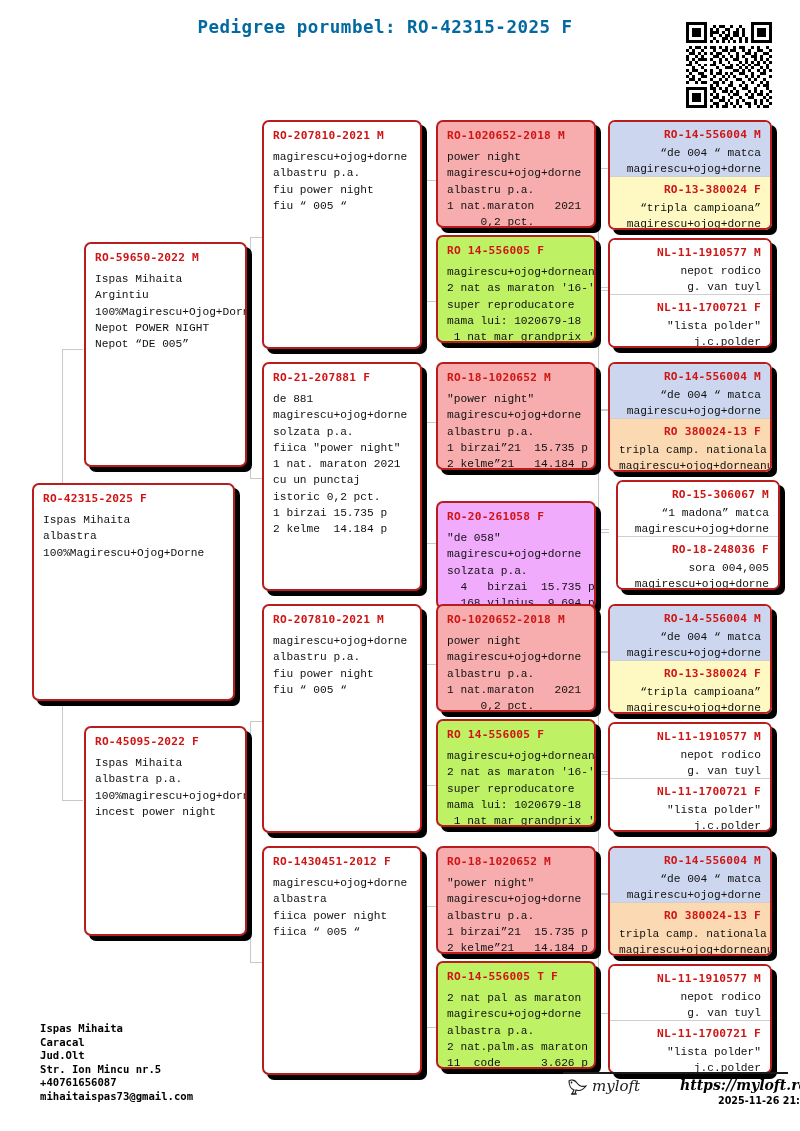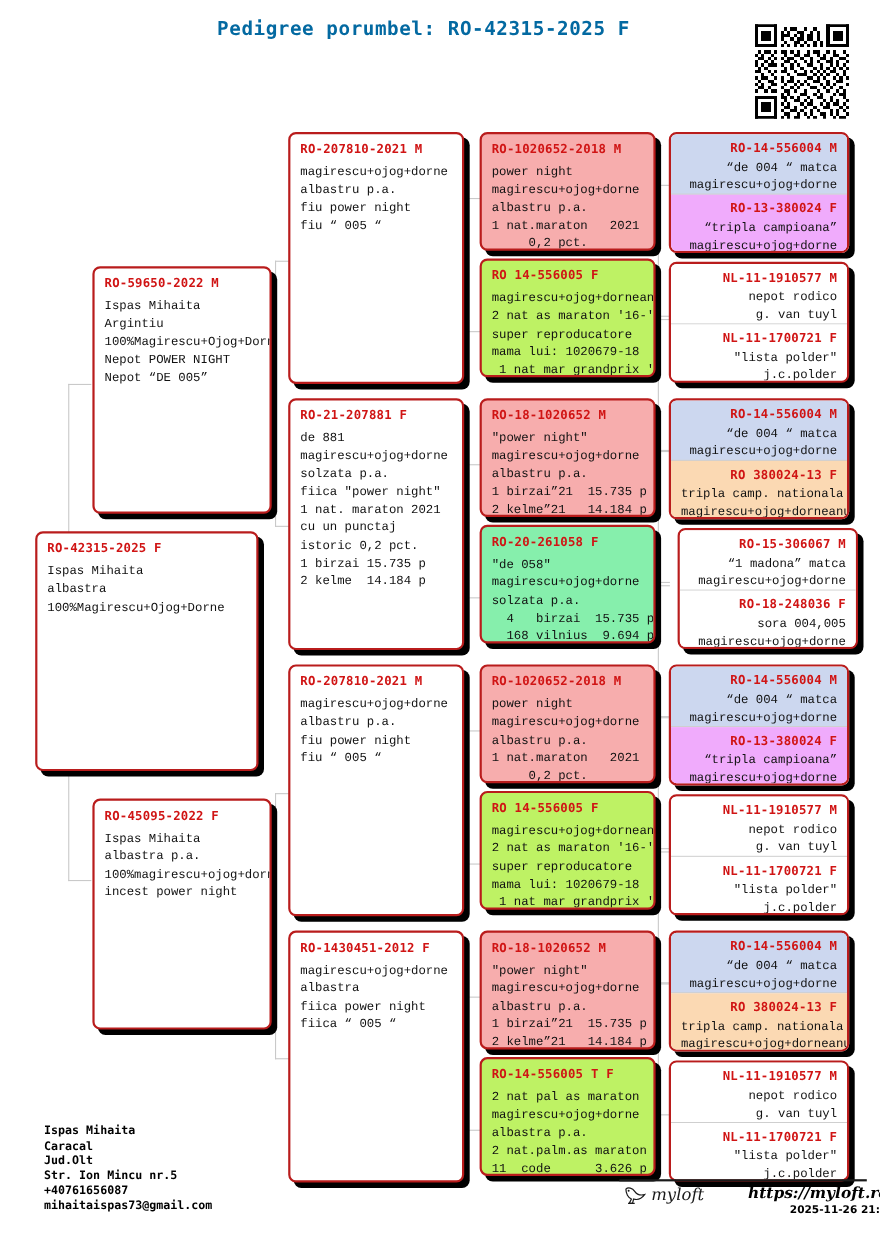--- a/index.html
+++ b/index.html
@@ -46,23 +46,23 @@
   }
   .half{box-sizing:border-box;overflow:hidden;}
   .half.top{border-bottom:1px solid #cfcfcf;}
   .half .inner{padding:6px 9px 6px 9px;text-align:right;}
   .half .cbody{margin-top:4px;}
 
   
   .bg-white{background:#ffffff;}
   .bg-pink{background:#f7adad;}
   .bg-yellow{background:#bef264;}
-  .bg-grey{background:#86efac;}
+  .bg-grey{background:#f0abfc;margin-top:24px;}
   .bg-blue{background:#ccd7ef;}
-  .bg-lyellow{background:#f0abfc;}
+  .bg-lyellow{background:#fef9c3;}
   .bg-orange{background:#fbd9b3;}
 
   
   .conn{position:absolute;border-color:#c9c9c9;border-style:solid;border-width:0;}
 
   
   .owner{
     position:absolute;left:40px;top:1022px;
     font-family:"DejaVu Sans Mono","Liberation Mono",monospace;
     font-weight:bold;font-size:10.6px;line-height:13.6px;color:#000;white-space:pre;

